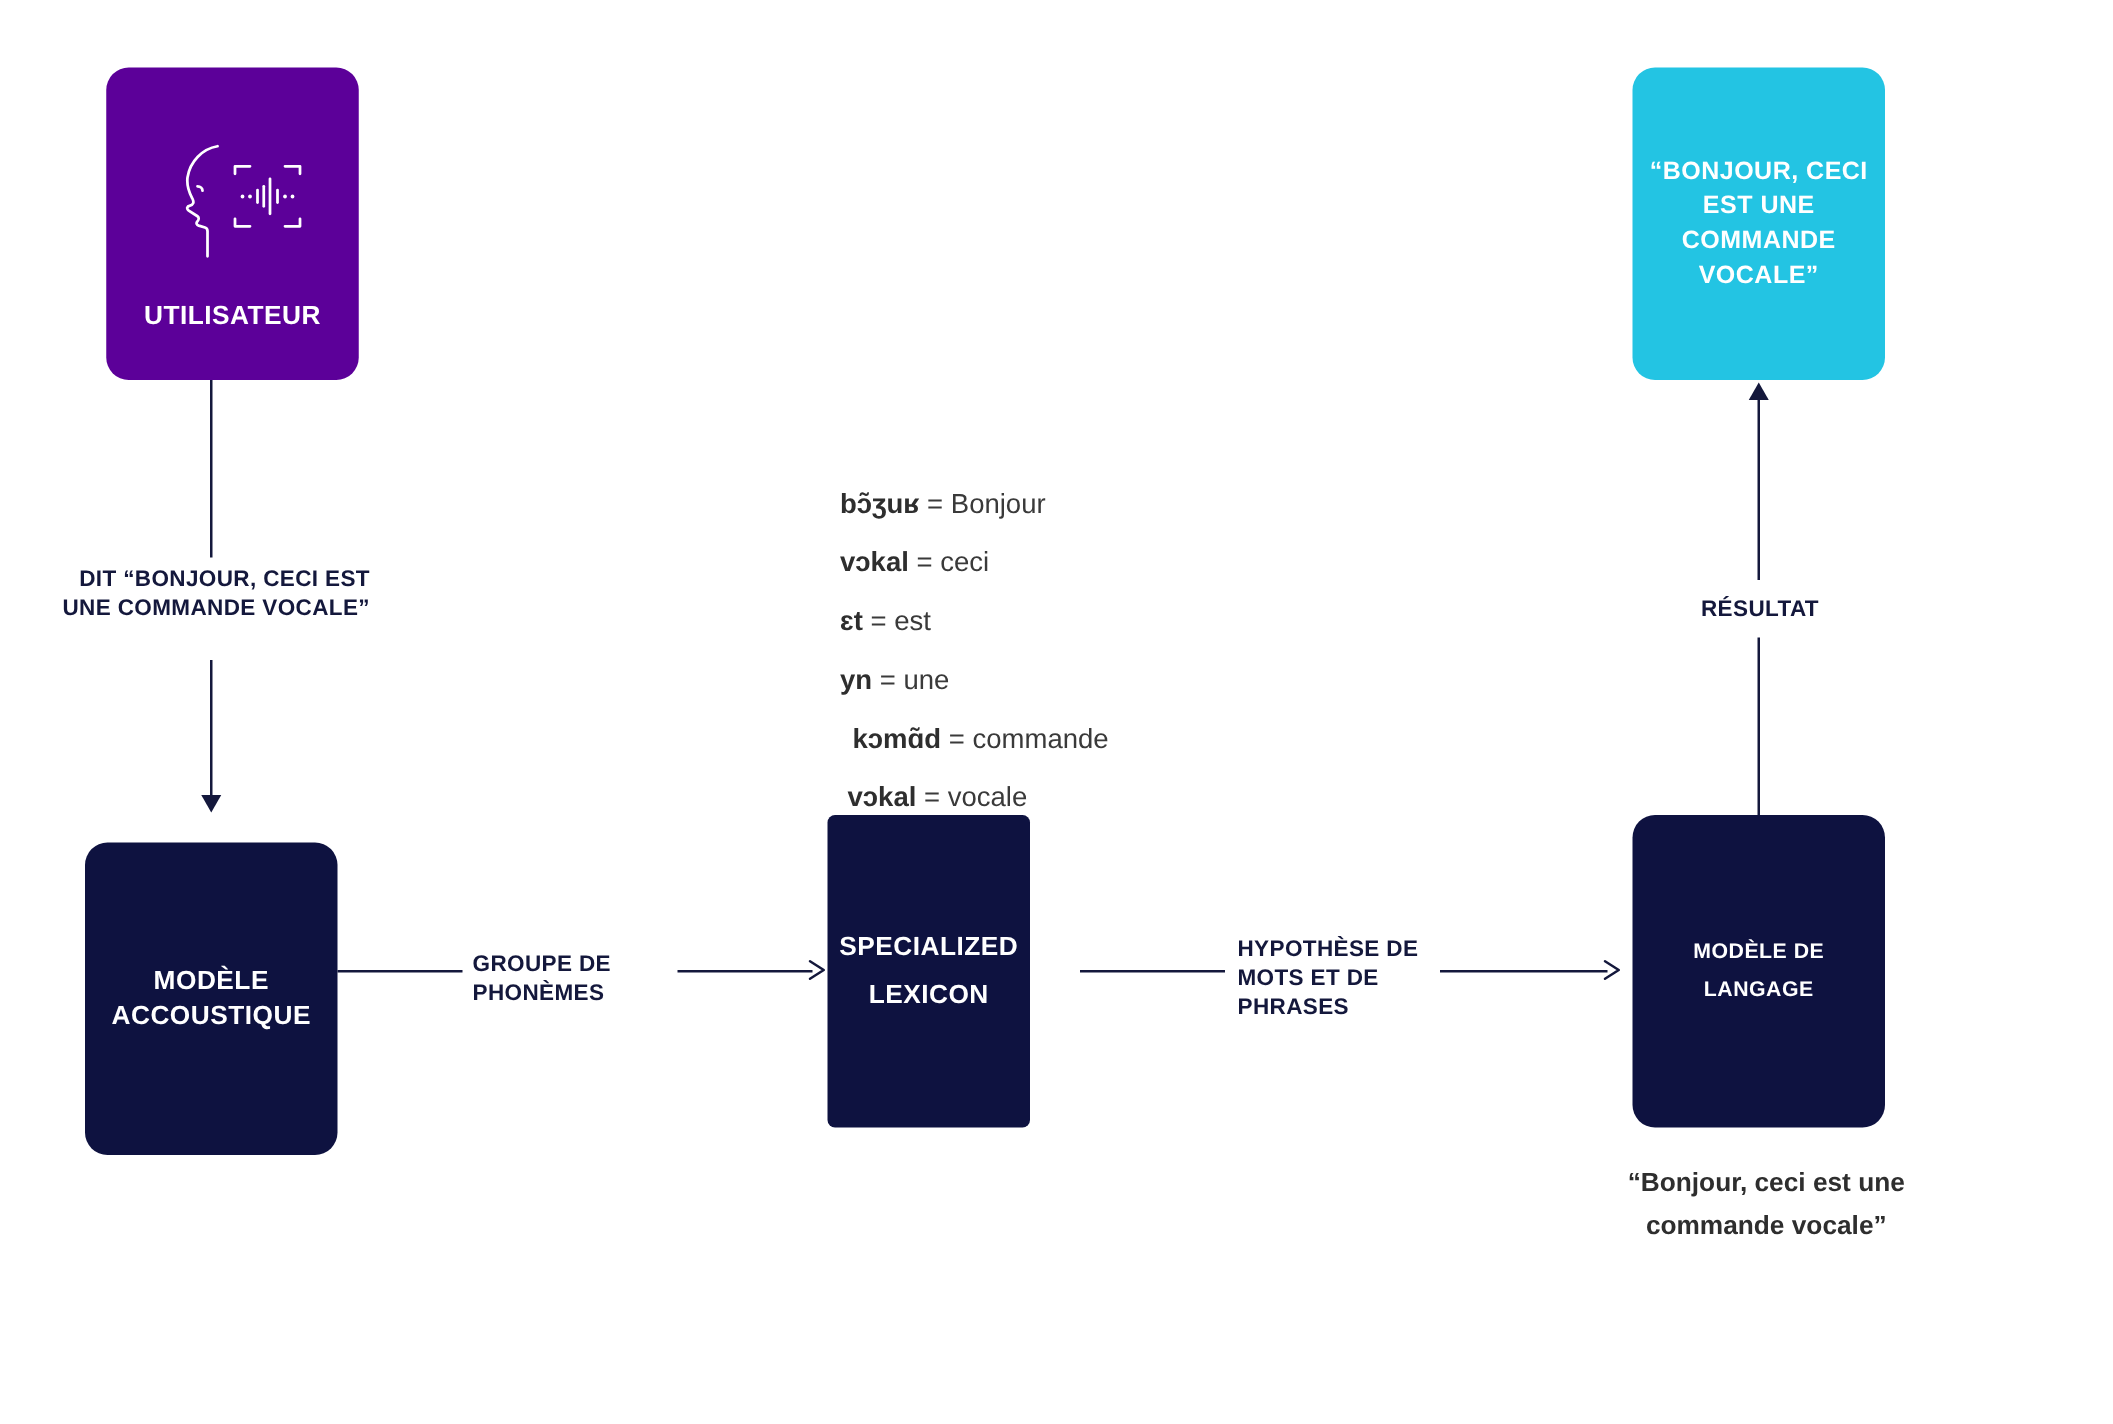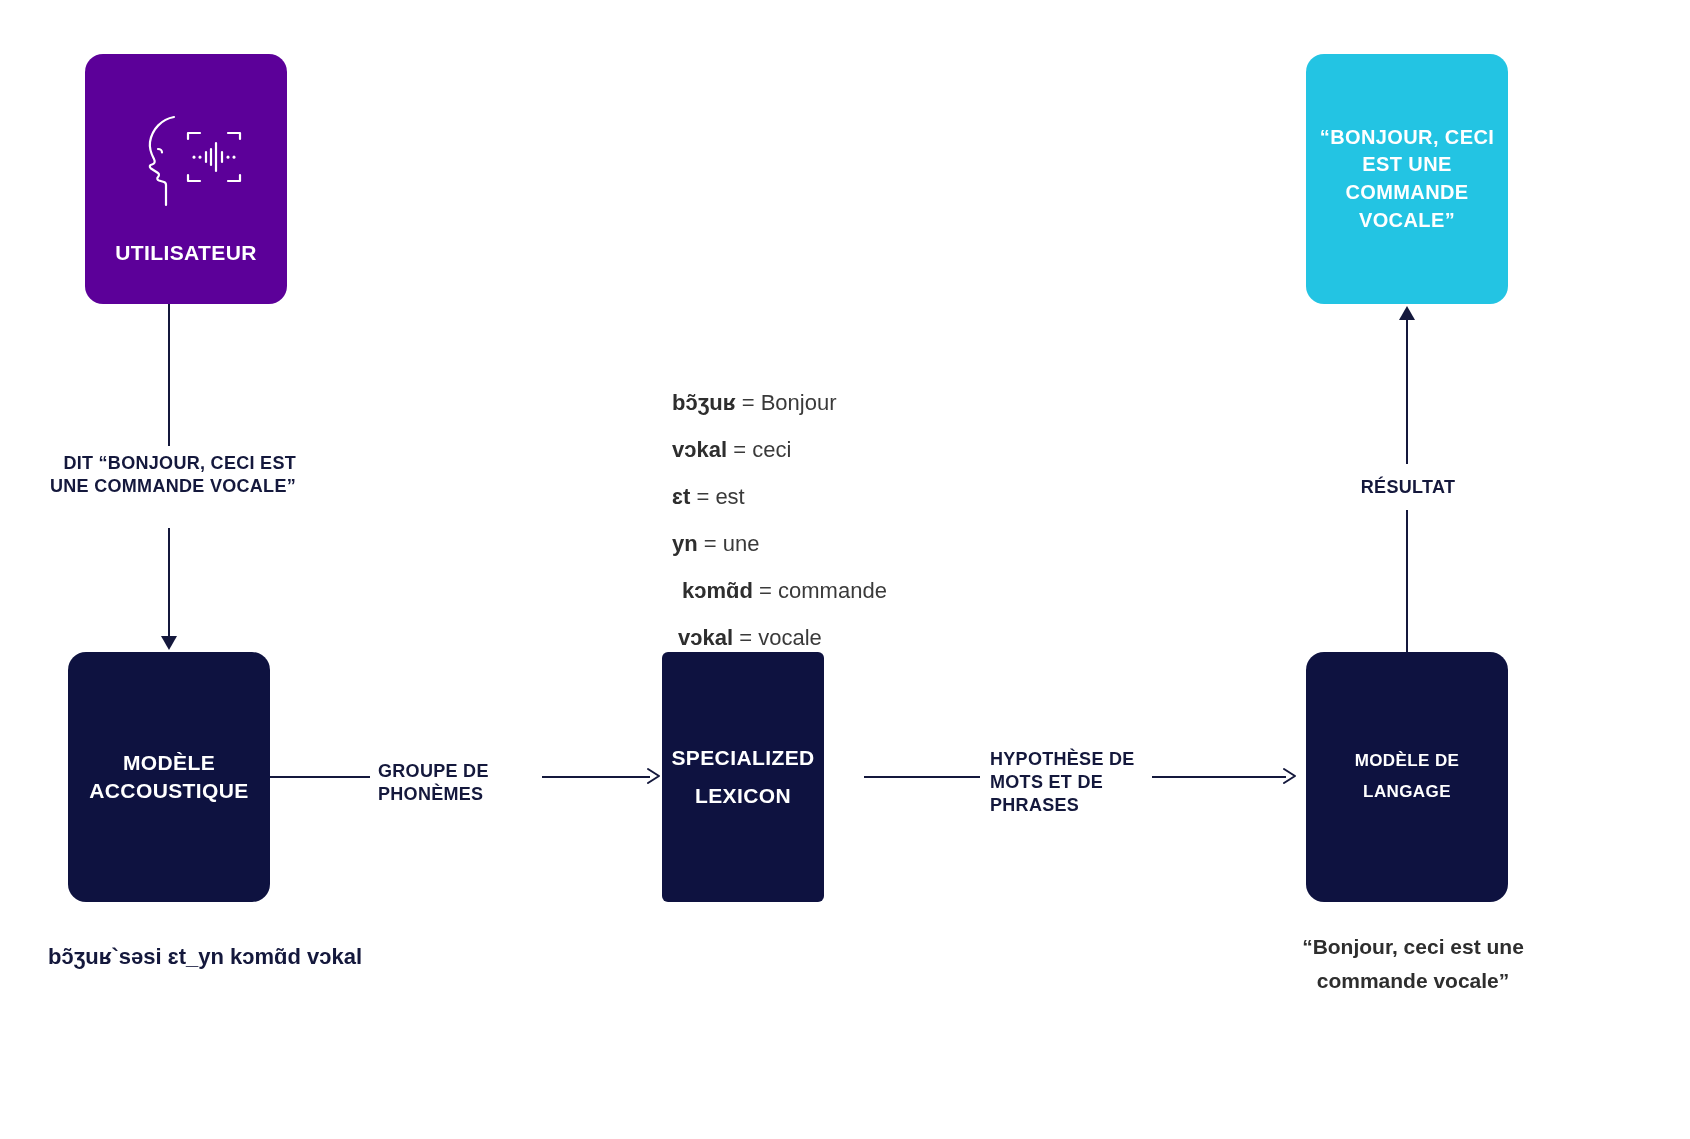--- a/index.html
+++ b/index.html
@@ -55,21 +55,21 @@
 
   .user-icon {
     width: 116px;
     height: 104px;
     display: block;
   }
 
   
   #node-acoustic {
     left: 68px;
-    top: 652px;
+    top: 674px;
     width: 202px;
     height: 250px;
     background: #0E1240;
   }
   #node-acoustic .node-label { font-size: 21px; }
 
   
   #node-lexicon {
     left: 662px;
     top: 652px;
@@ -325,20 +325,19 @@
       <span class="lex-eq">=</span>
       <span class="lex-word">commande</span>
     </div>
     <div class="lex-row">
       <span class="lex-ipa">vɔkal</span>
       <span class="lex-eq">=</span>
       <span class="lex-word">vocale</span>
     </div>
   </div>
 
-  <div id="caption-phonemes">bɔ̃ʒuʁ`səsi ɛt_yn kɔmɑ̃d vɔkal</div>
 
   <div id="caption-result">
     <div>“Bonjour, ceci est une</div>
     <div>commande vocale”</div>
   </div>
 
 </div>
 
 </body></html>

